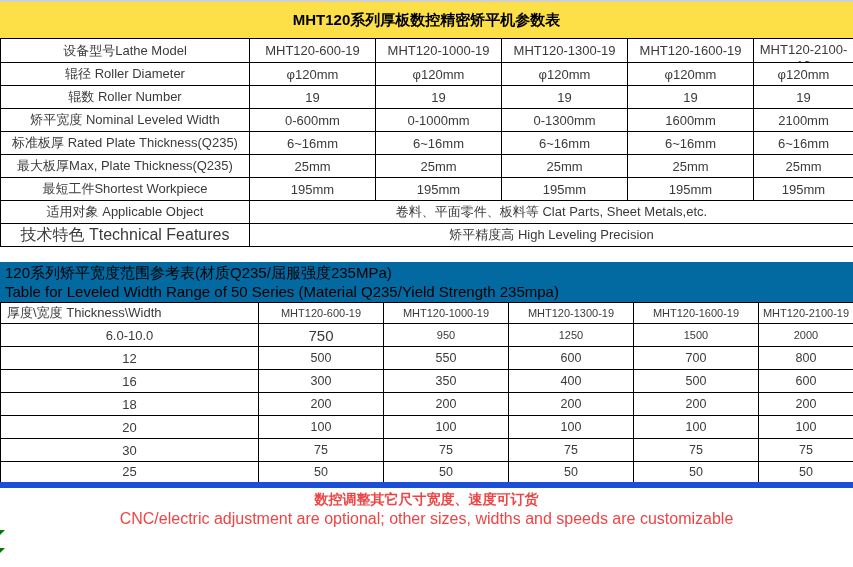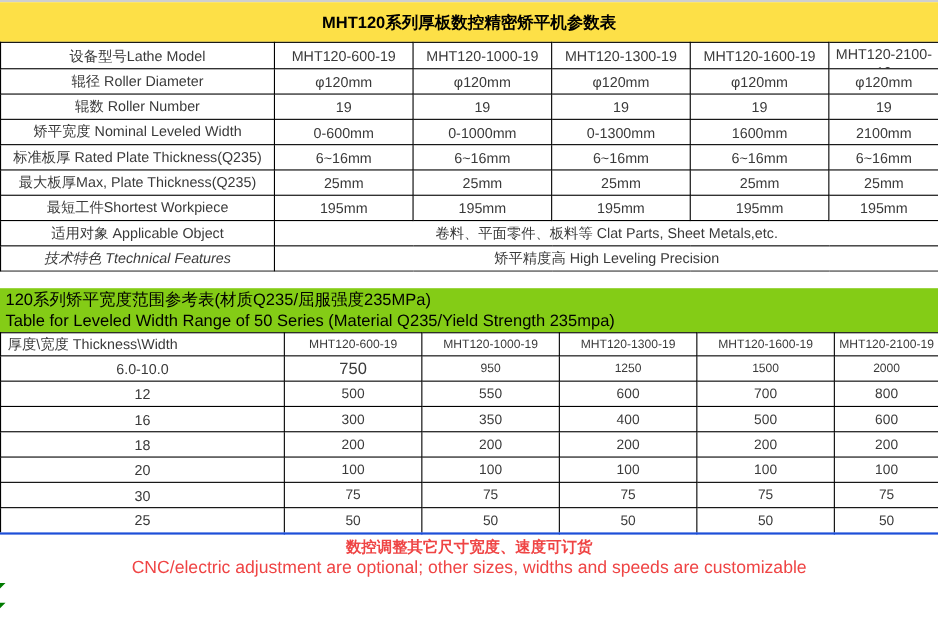--- a/index.html
+++ b/index.html
@@ -19,38 +19,38 @@
   table { border-collapse: collapse; table-layout: fixed; width: 853px; }
   td {
     border: 1px solid #000;
     text-align: center; vertical-align: middle;
     font-size: 13px; color: #3a3a3a;
     height: 23px; padding: 0 2px;
     overflow: hidden; white-space: normal;
   }
   
   .t1 .lbl { font-size: 13px; }
-  .t1 .lbl.sm { font-size: 13px; font-style: italic; }
+  .t1 .lbl.sm { font-size: 16px; }
   .t1 .model { font-size: 13px; }
   .clip { height: 23px; overflow: hidden; line-height: 16px; padding-top: 3px; }
   
   .gap { height: 15px; background: #fff; }
   .band2 {
-    height: 40px; background: #84cc16; color: #000;
+    height: 40px; background: #0369a1; color: #000;
     padding: 1px 0 0 5px; font-size: 15px; line-height: 19px;
     text-align: left;
   }
   
   .t2 .corner { text-align: left; padding-left: 6px; font-size: 13px; height: 21px; }
   .t2 .mh { font-size: 11px; height: 21px; }
   .t2 .th2 { font-size: 13px; }
   .t2 .v { font-size: 12.5px; }
   .t2 .v-lg { font-size: 15px; }
   .t2 .v-sm { font-size: 11px; }
-  .t2 { border-bottom: 2px solid #1d4ed8; }
+  .t2 { border-bottom: 6px solid #1d4ed8; }
   
   .footer { text-align: center; color: #ef4444; }
   .f-zh { font-size: 14px; font-weight: bold; margin-top: 3px; }
   .f-en { font-size: 16px; font-weight: normal; margin-top: 1px; }
   
   .marker {
     position: absolute; left: 0; width: 0; height: 0;
     border-top: 5px solid #007b00; border-right: 5px solid transparent;
   }
   .m1 { top: 530px; }

